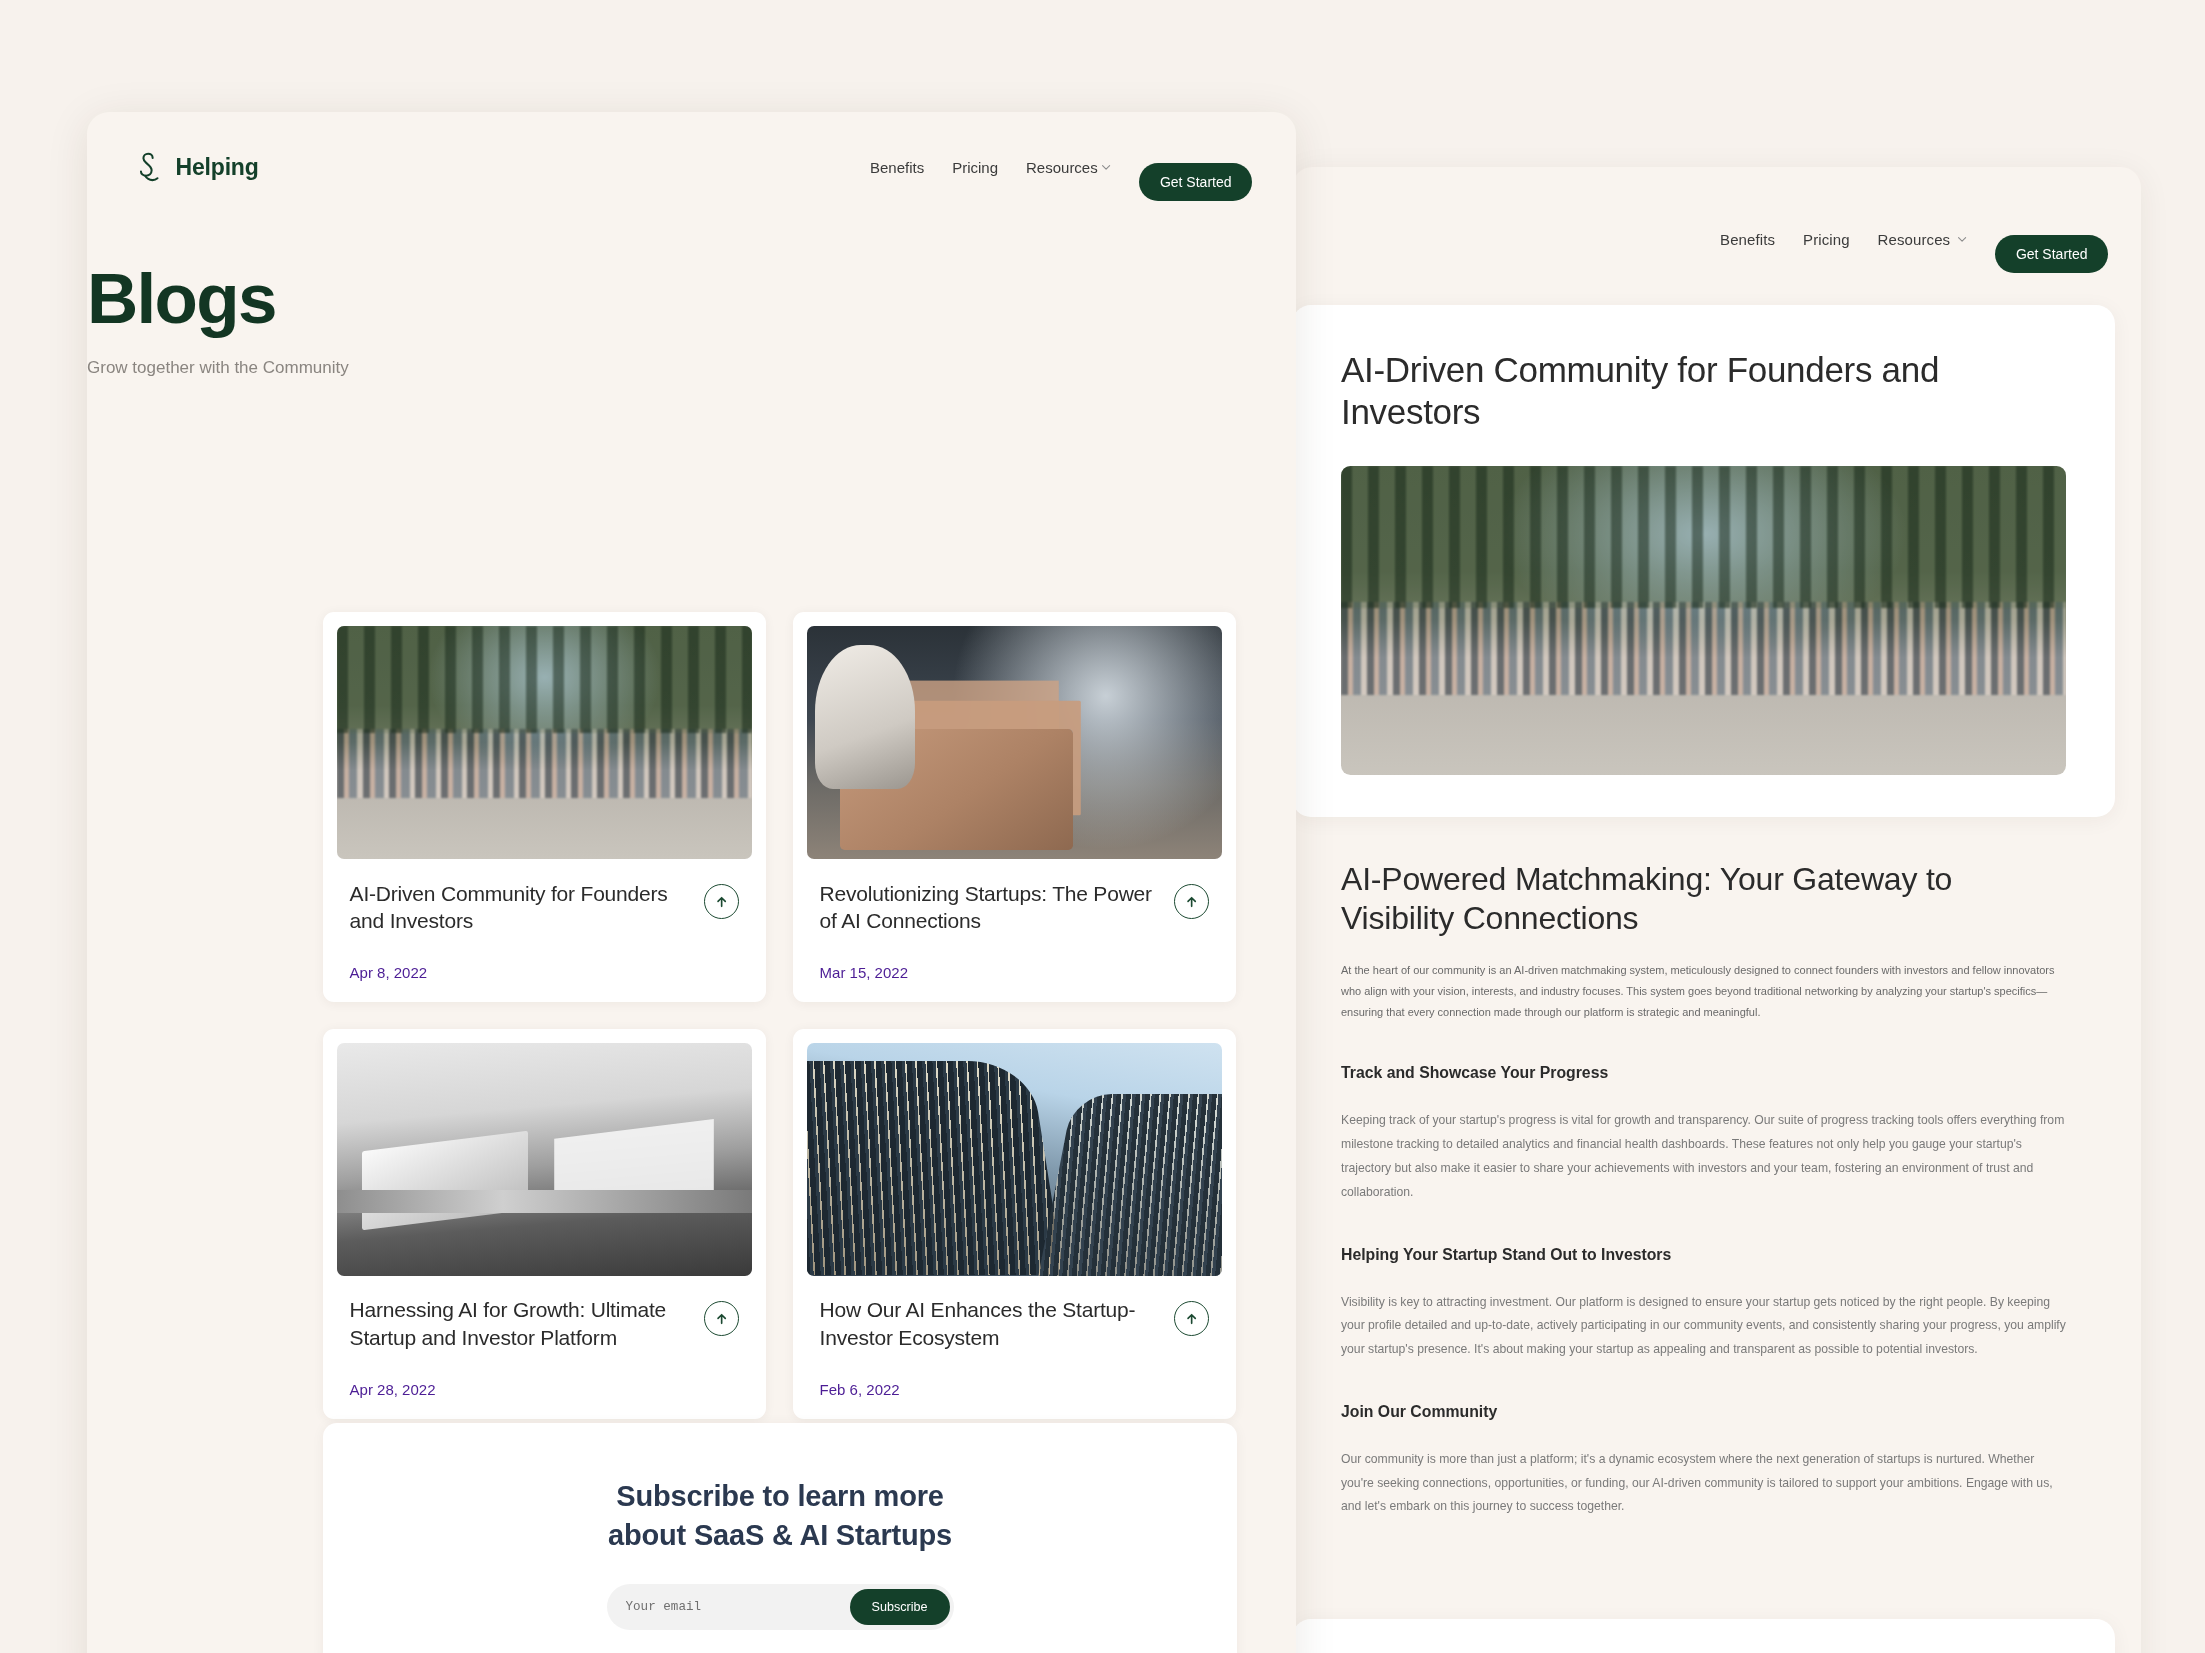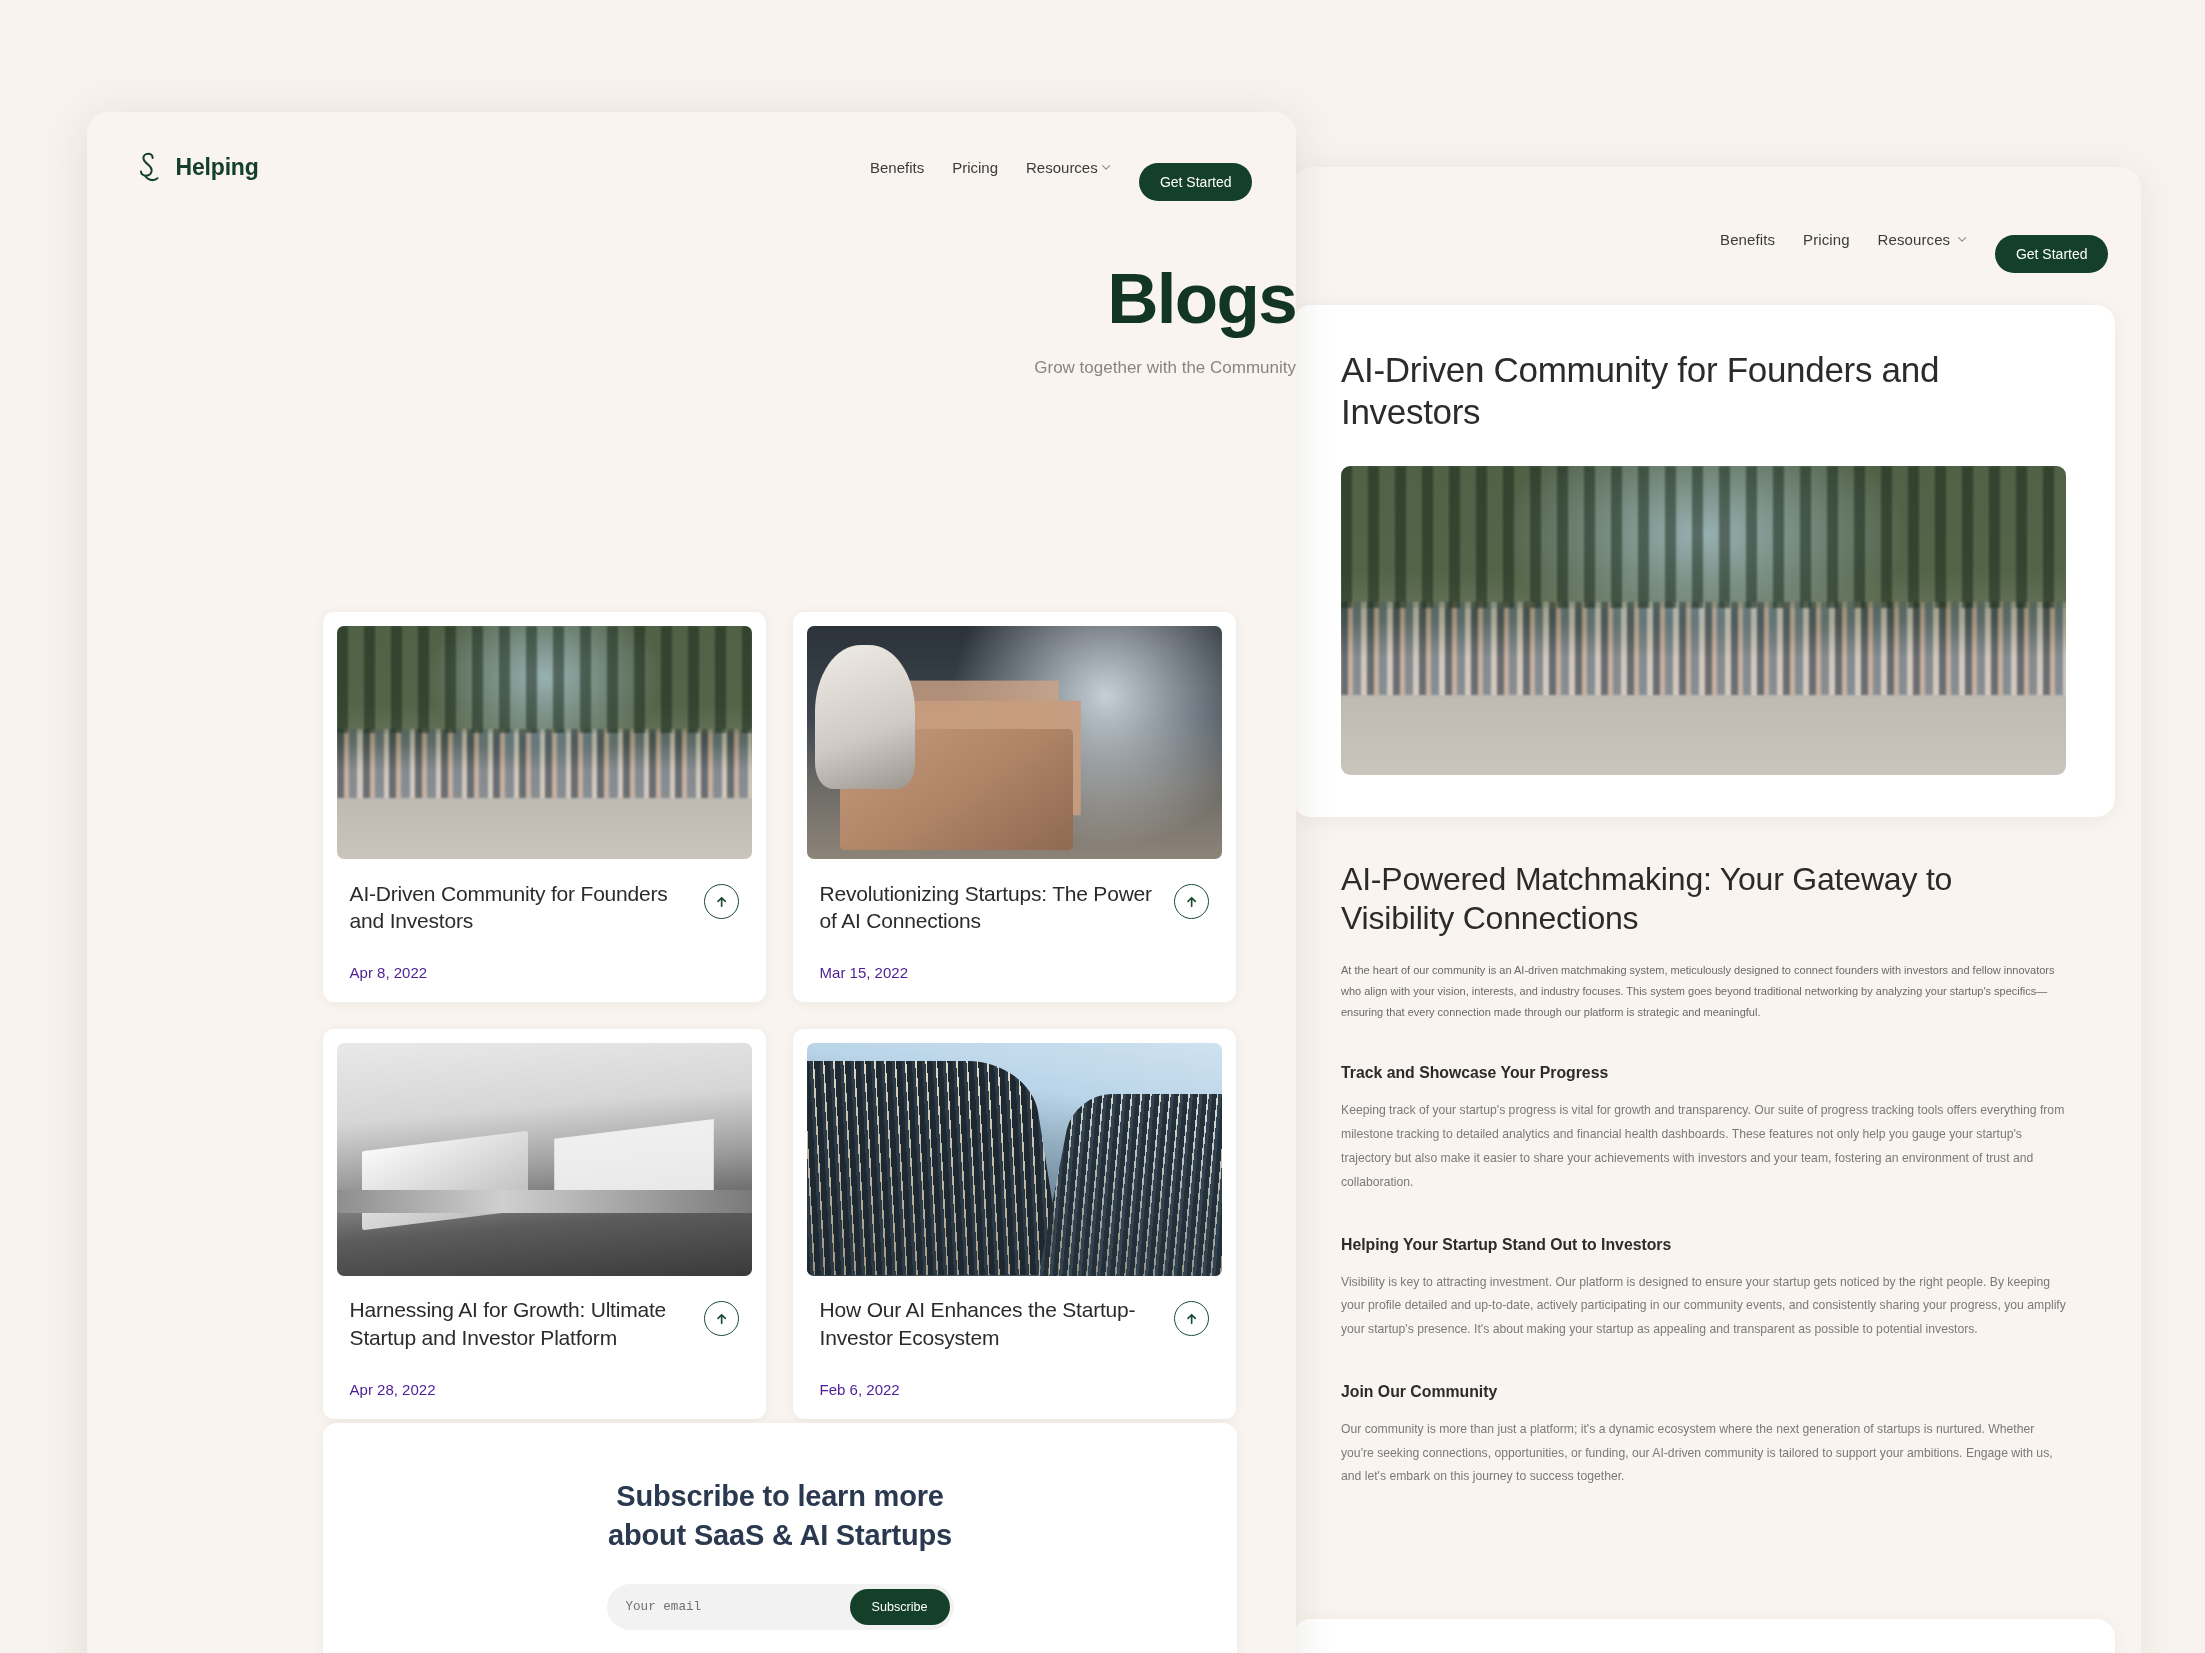--- a/index.html
+++ b/index.html
@@ -60,21 +60,21 @@
   .body-h2 {
     font-size: 32px; line-height: 1.22; color: #2b2b2b; font-weight: 400;
     letter-spacing: -0.2px;
   }
   .body-p {
     font-size: 11px; line-height: 1.92; color: #6a6a6a; margin-top: 22px;
   }
   .body-h3 {
     font-size: 15.8px; color: #2b2b2b; font-weight: 700; margin-top: 41px;
   }
-  .body-p-sm { font-size: 12.2px; line-height: 1.95; color: #7a7a7a; margin-top: 17px; }
+  .body-p-sm { font-size: 12.2px; line-height: 1.95; color: #7a7a7a; margin-top: 27px; }
 
   .back-subscribe {
     position: absolute; left: 0px; top: 1452px;
     width: 823px; height: 236px;
     background: #ffffff; border-radius: 19px;
     box-shadow: 0 3.2px 20.5px rgba(60,40,20,0.05);
     display: flex; flex-direction: column; align-items: center;
     padding-top: 46px;
   }
 
@@ -92,21 +92,21 @@
     position: absolute; top: 0; left: 0; right: 0; height: 110px;
     display: flex; align-items: center; justify-content: space-between;
     padding: 0 44px 0 49px;
   }
   .brand { display: flex; align-items: center; gap: 12.6px; }
   .brand-mark { width: 27px; height: 30px; }
   .brand-name { font-size: 23px; font-weight: 700; color: #14402a; letter-spacing: -0.2px; }
   .front-nav { display: flex; align-items: center; gap: 28px; }
   .front-nav .nav-link { font-size: 15px; color: #3b3b3b; }
 
-  .hero { position: absolute; top: 151px; left: 0; right: 0; text-align: right; }
+  .hero { position: absolute; top: 151px; left: 0; right: 0; text-align: left; }
   .hero h1 {
     font-size: 71px; font-weight: 700; color: #133623;
     letter-spacing: -1.7px; line-height: 1;
   }
   .hero p { margin-top: 23.6px; font-size: 17px; color: #8a8580; }
 
   .card-grid {
     position: absolute; left: 236px; top: 500px;
     width: 914px;
     display: grid; grid-template-columns: 443px 443px; gap: 27px 27px;

